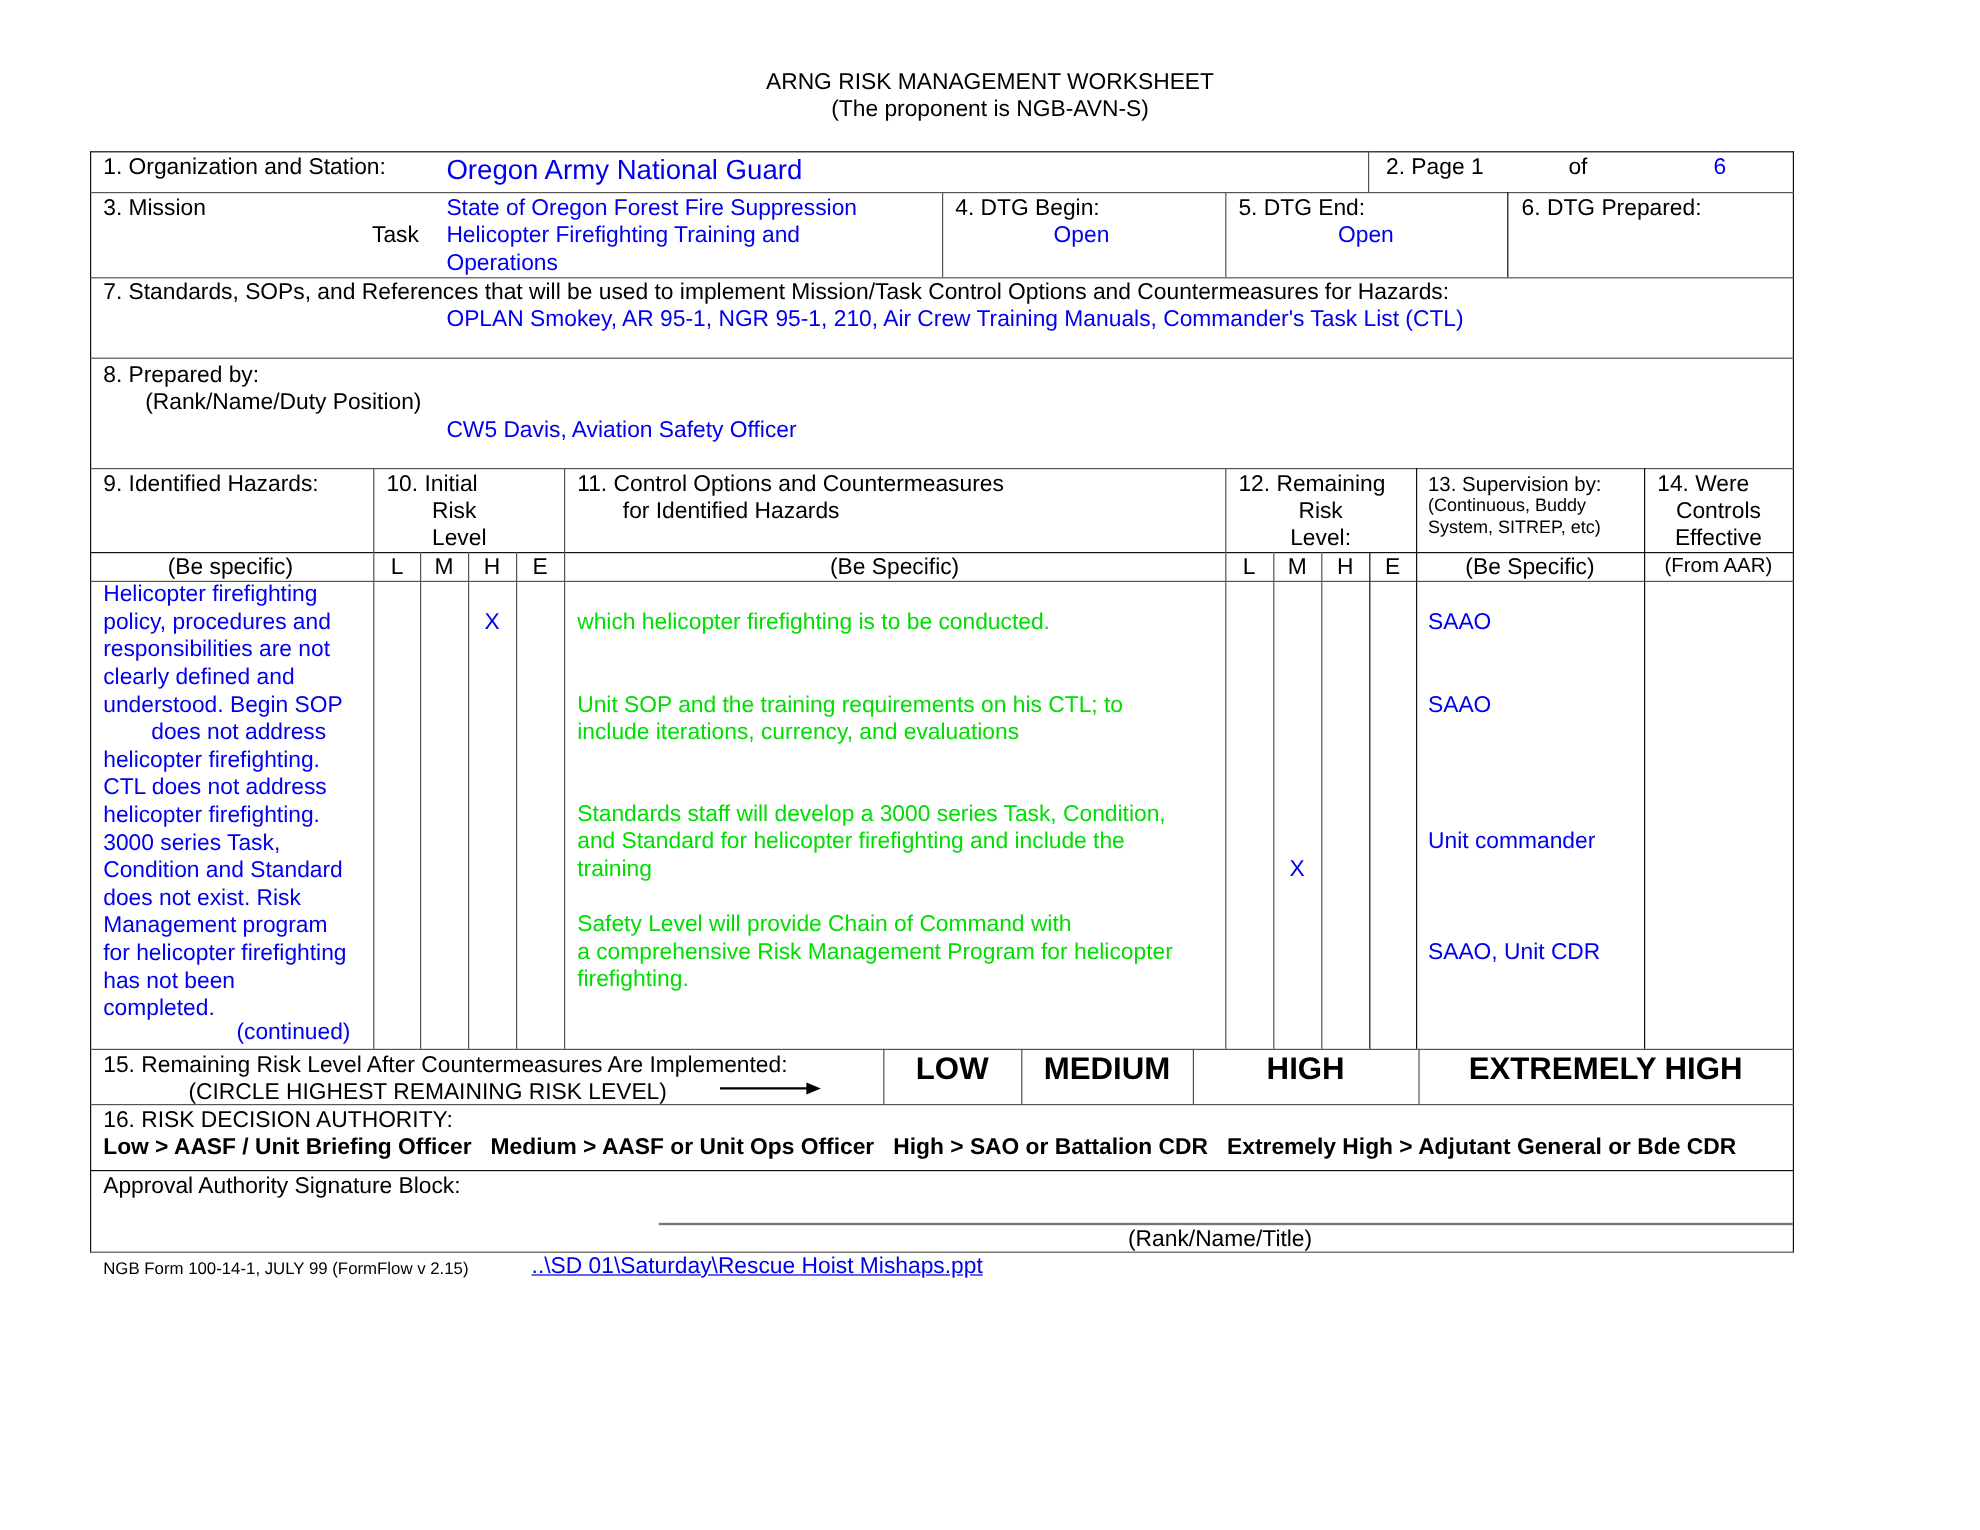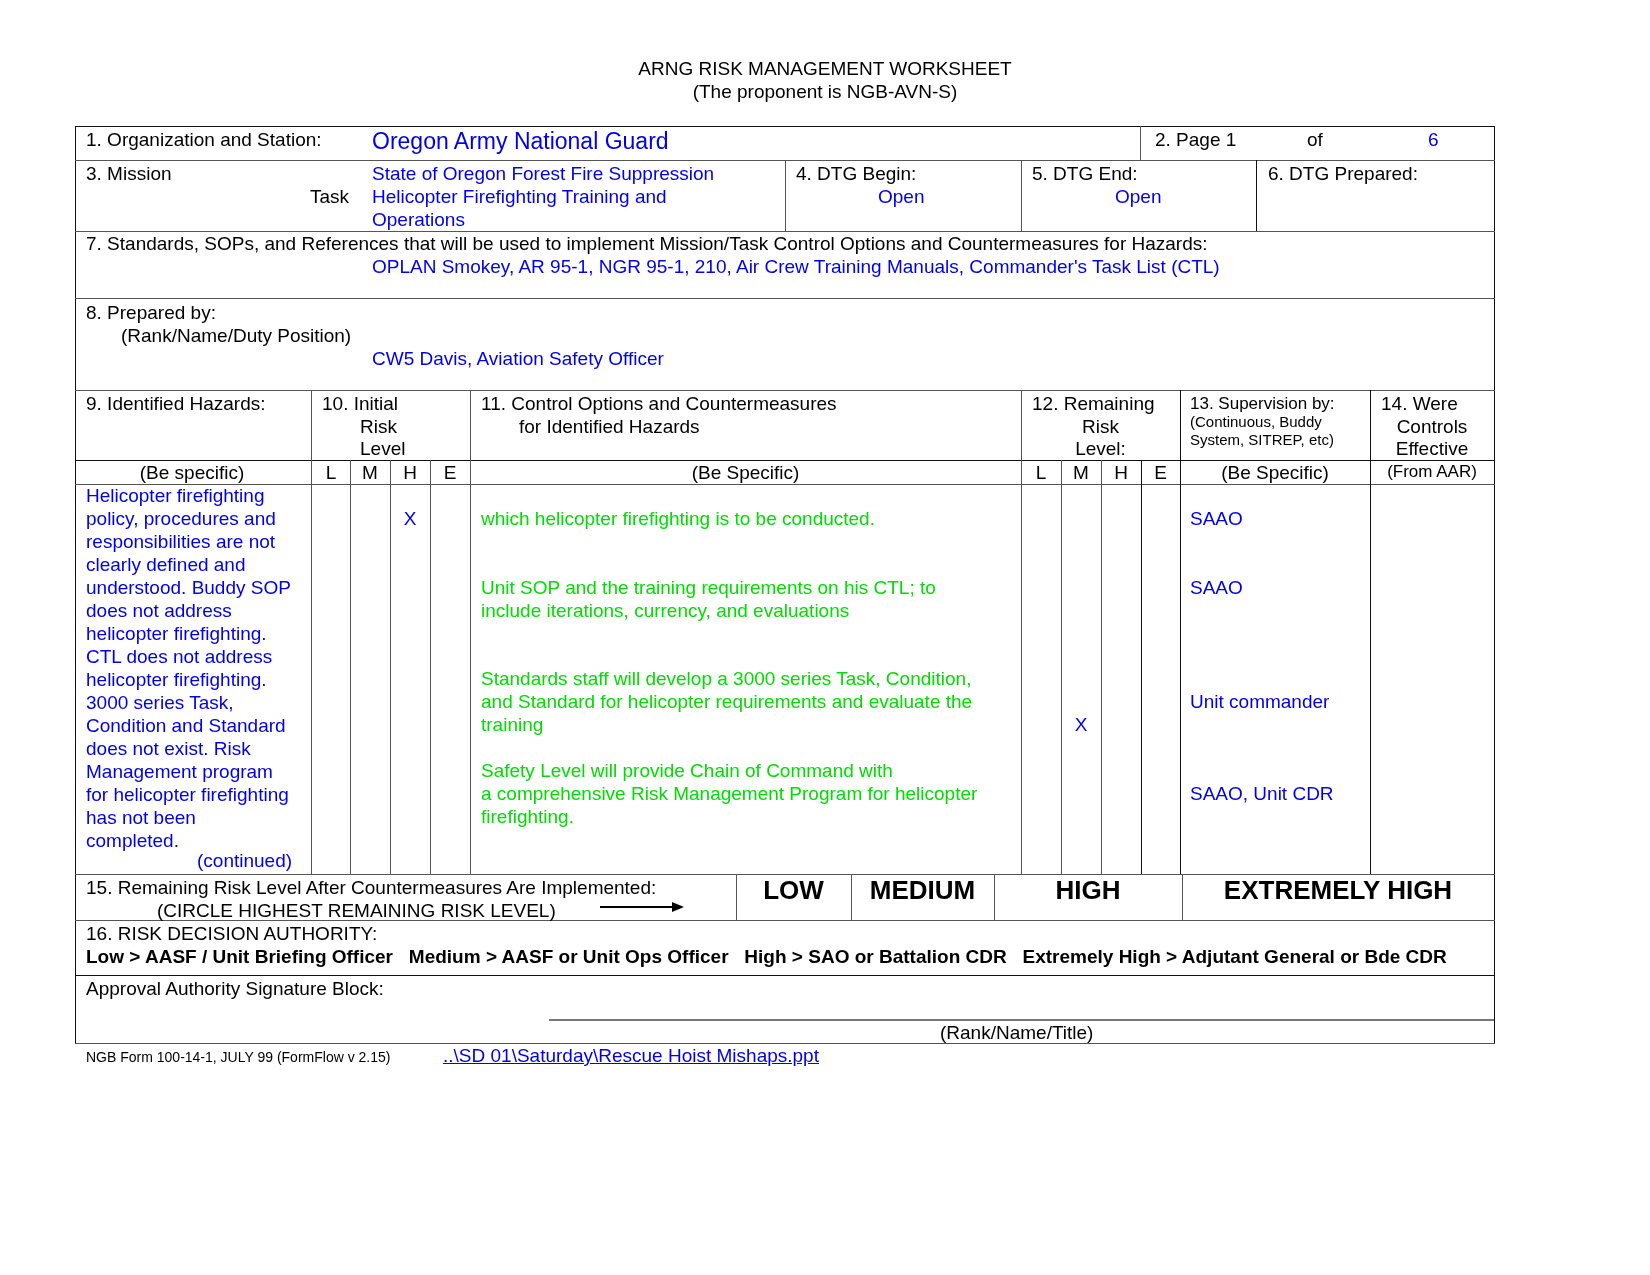--- a/index.html
+++ b/index.html
@@ -109,22 +109,22 @@
 <div class="abs t" style="left:1381px; top:392px;">14.  Were</div>
 <div class="abs t ctr" style="left:1370px; top:415px; width:124px;">Controls</div>
 <div class="abs t ctr" style="left:1370px; top:437px; width:124px;">Effective</div>
 <div class="abs ctr" style="left:1370px; top:461px; width:124px; font-size:17px; line-height:21px;">(From AAR)</div>
 
 <div class="abs blue" id="hazard-lines" style="left:86px; top:484px; font-size:19px; line-height:23px;">
     <div style="white-space: nowrap;">Helicopter firefighting</div>
     <div style="white-space: nowrap;">policy, procedures and</div>
     <div style="white-space: nowrap;">responsibilities are not</div>
     <div style="white-space: nowrap;">clearly defined and</div>
-    <div style="white-space: nowrap;">understood. Buddy SOP</div>
-    <div style="white-space: nowrap;">does not address</div>
+    <div style="white-space: nowrap;">understood. Begin SOP</div>
+    <div style="white-space: nowrap; margin-left: 40px;">does not address</div>
     <div style="white-space: nowrap;">helicopter firefighting.</div>
     <div style="white-space: nowrap;">CTL does not address</div>
     <div style="white-space: nowrap;">helicopter firefighting.</div>
     <div style="white-space: nowrap;">3000 series Task,</div>
     <div style="white-space: nowrap;">Condition and Standard</div>
     <div style="white-space: nowrap;">does not exist. Risk</div>
     <div style="white-space: nowrap;">Management program</div>
     <div style="white-space: nowrap;">for helicopter firefighting</div>
     <div style="white-space: nowrap;">has not been</div>
     <div style="white-space: nowrap;">completed.</div>
@@ -135,21 +135,21 @@
 
 <div class="abs green" style="left:481px; top:507px; font-size:19px; line-height:23px;">
   <div>which helicopter firefighting is to be conducted.</div>
 </div>
 <div class="abs green" style="left:481px; top:576px; font-size:19px; line-height:23px;">
   <div>Unit SOP and the training requirements on his CTL; to</div>
   <div>include iterations, currency, and evaluations</div>
 </div>
 <div class="abs green" style="left:481px; top:667px; font-size:19px; line-height:23px;">
   <div>Standards staff will develop a 3000 series Task, Condition,</div>
-  <div>and Standard for helicopter requirements and evaluate the</div>
+  <div>and Standard for helicopter firefighting and include the</div>
   <div>training</div>
 </div>
 <div class="abs green" style="left:481px; top:759px; font-size:19px; line-height:23px;">
   <div>Safety Level will provide Chain of Command with</div>
   <div>a comprehensive Risk Management Program for helicopter</div>
   <div>firefighting.</div>
 </div>
 
 <div class="abs t blue ctr" style="left:1061px; top:713px; width:40px;">X</div>
 

